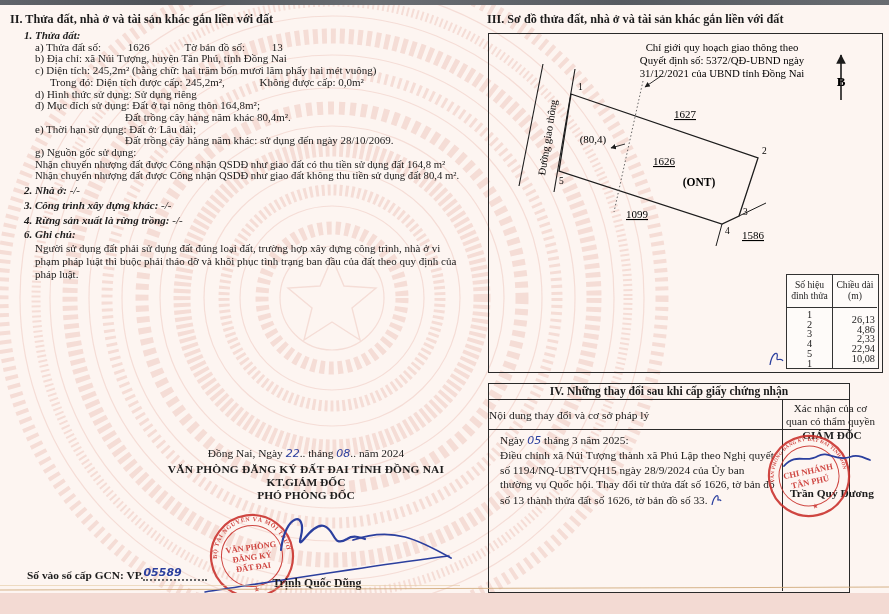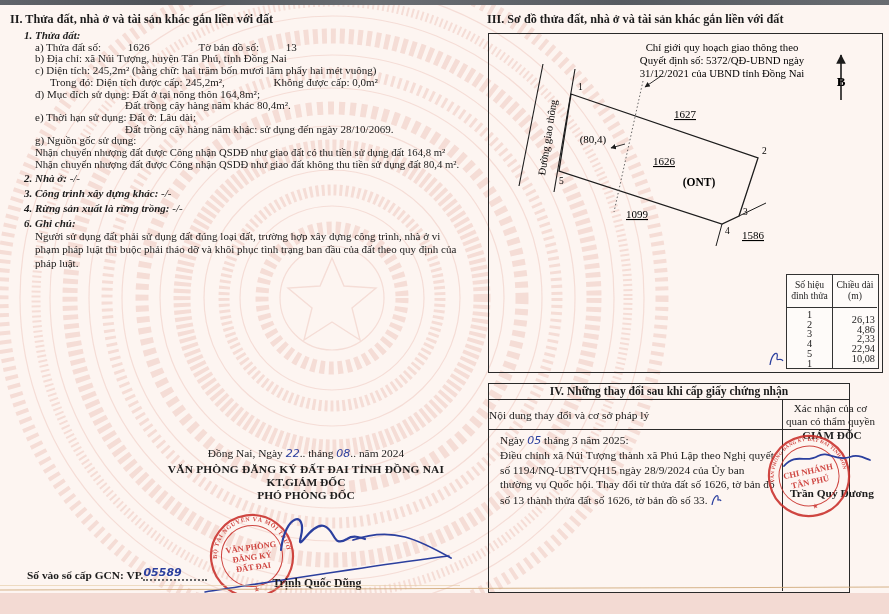--- a/index.html
+++ b/index.html
@@ -23,21 +23,21 @@
   .col-left{left:10px;top:12px;width:456px;z-index:2;font-size:11px;line-height:11.7px;}
   .h2{font-weight:bold;font-size:12.2px;line-height:15px;}
   .bi{font-weight:bold;font-style:italic;}
   .it{font-style:italic;}
   .item{margin-top:3px;}
   .ind1{margin-left:14px;}
   .ind2{margin-left:25px;}
   .ind3{margin-left:40px;}
   .ind4{margin-left:115px;}
   .gap24{margin-left:24px;}
-  .gap46{margin-left:46px;}
+  .gap46{margin-left:32px;}
   .note-par{margin-left:25px;width:424px;line-height:13.2px;margin-top:1px;}
   
   .sig-block{left:150px;top:447px;width:312px;text-align:center;z-index:2;font-size:11.4px;}
   .sig-org{font-weight:bold;margin-top:3px;letter-spacing:.2px;}
   .sig-title{font-weight:bold;margin-top:1px;}
   .ink{color:#2b3f9e;font-style:italic;font-family:"DejaVu Sans",sans-serif;font-size:11px;}
   .signer-name{left:262px;top:576px;width:110px;text-align:center;font-weight:bold;font-size:11.8px;z-index:3;}
   .book-entry{left:27px;top:566px;font-size:11.4px;font-weight:bold;z-index:3;}
   .dotnum{display:inline-block;width:64px;border-bottom:2px dotted #666;text-align:left;height:13px;vertical-align:bottom;}
   
@@ -101,20 +101,21 @@
     <span class="gap24">1626</span>
     <span class="gap46">Tờ bản đồ số:</span>
     <span class="gap24">13</span>
   </div>
   <div class="ind2 nowrap">b) Địa chỉ: xã Núi Tượng, huyện Tân Phú, tỉnh Đồng Nai</div>
   <div class="ind2 nowrap">c) Diện tích: 245,2m² (bằng chữ: hai trăm bốn mươi lăm phẩy hai mét vuông)</div>
   <div class="ind3 nowrap">
     <span>Trong đó: Diện tích được cấp: 245,2m²,</span>
     <span class="gap46">Không được cấp: 0,0m²</span>
   </div>
+  <div class="ind2 nowrap">d) Hình thức sử dụng: Sử dụng riêng</div>
   <div class="ind2 nowrap">đ) Mục đích sử dụng: Đất ở tại nông thôn 164,8m²;</div>
   <div class="ind4 nowrap">Đất trồng cây hàng năm khác 80,4m².</div>
   <div class="ind2 nowrap">e) Thời hạn sử dụng: Đất ở: Lâu dài;</div>
   <div class="ind4 nowrap">Đất trồng cây hàng năm khác: sử dụng đến ngày 28/10/2069.</div>
   <div class="ind2 nowrap">g) Nguồn gốc sử dụng:</div>
   <div class="ind2 nowrap" style="font-size:10.7px;">Nhận chuyển nhượng đất được Công nhận QSDĐ như giao đất có thu tiền sử dụng đất 164,8 m²</div>
   <div class="ind2 nowrap" style="font-size:10.7px;">Nhận chuyển nhượng đất được Công nhận QSDĐ như giao đất không thu tiền sử dụng đất 80,4 m².</div>
   <div class="ind1 item nowrap">
     <span class="bi">2. Nhà ở:</span>
     <span class="it">-/-</span>

